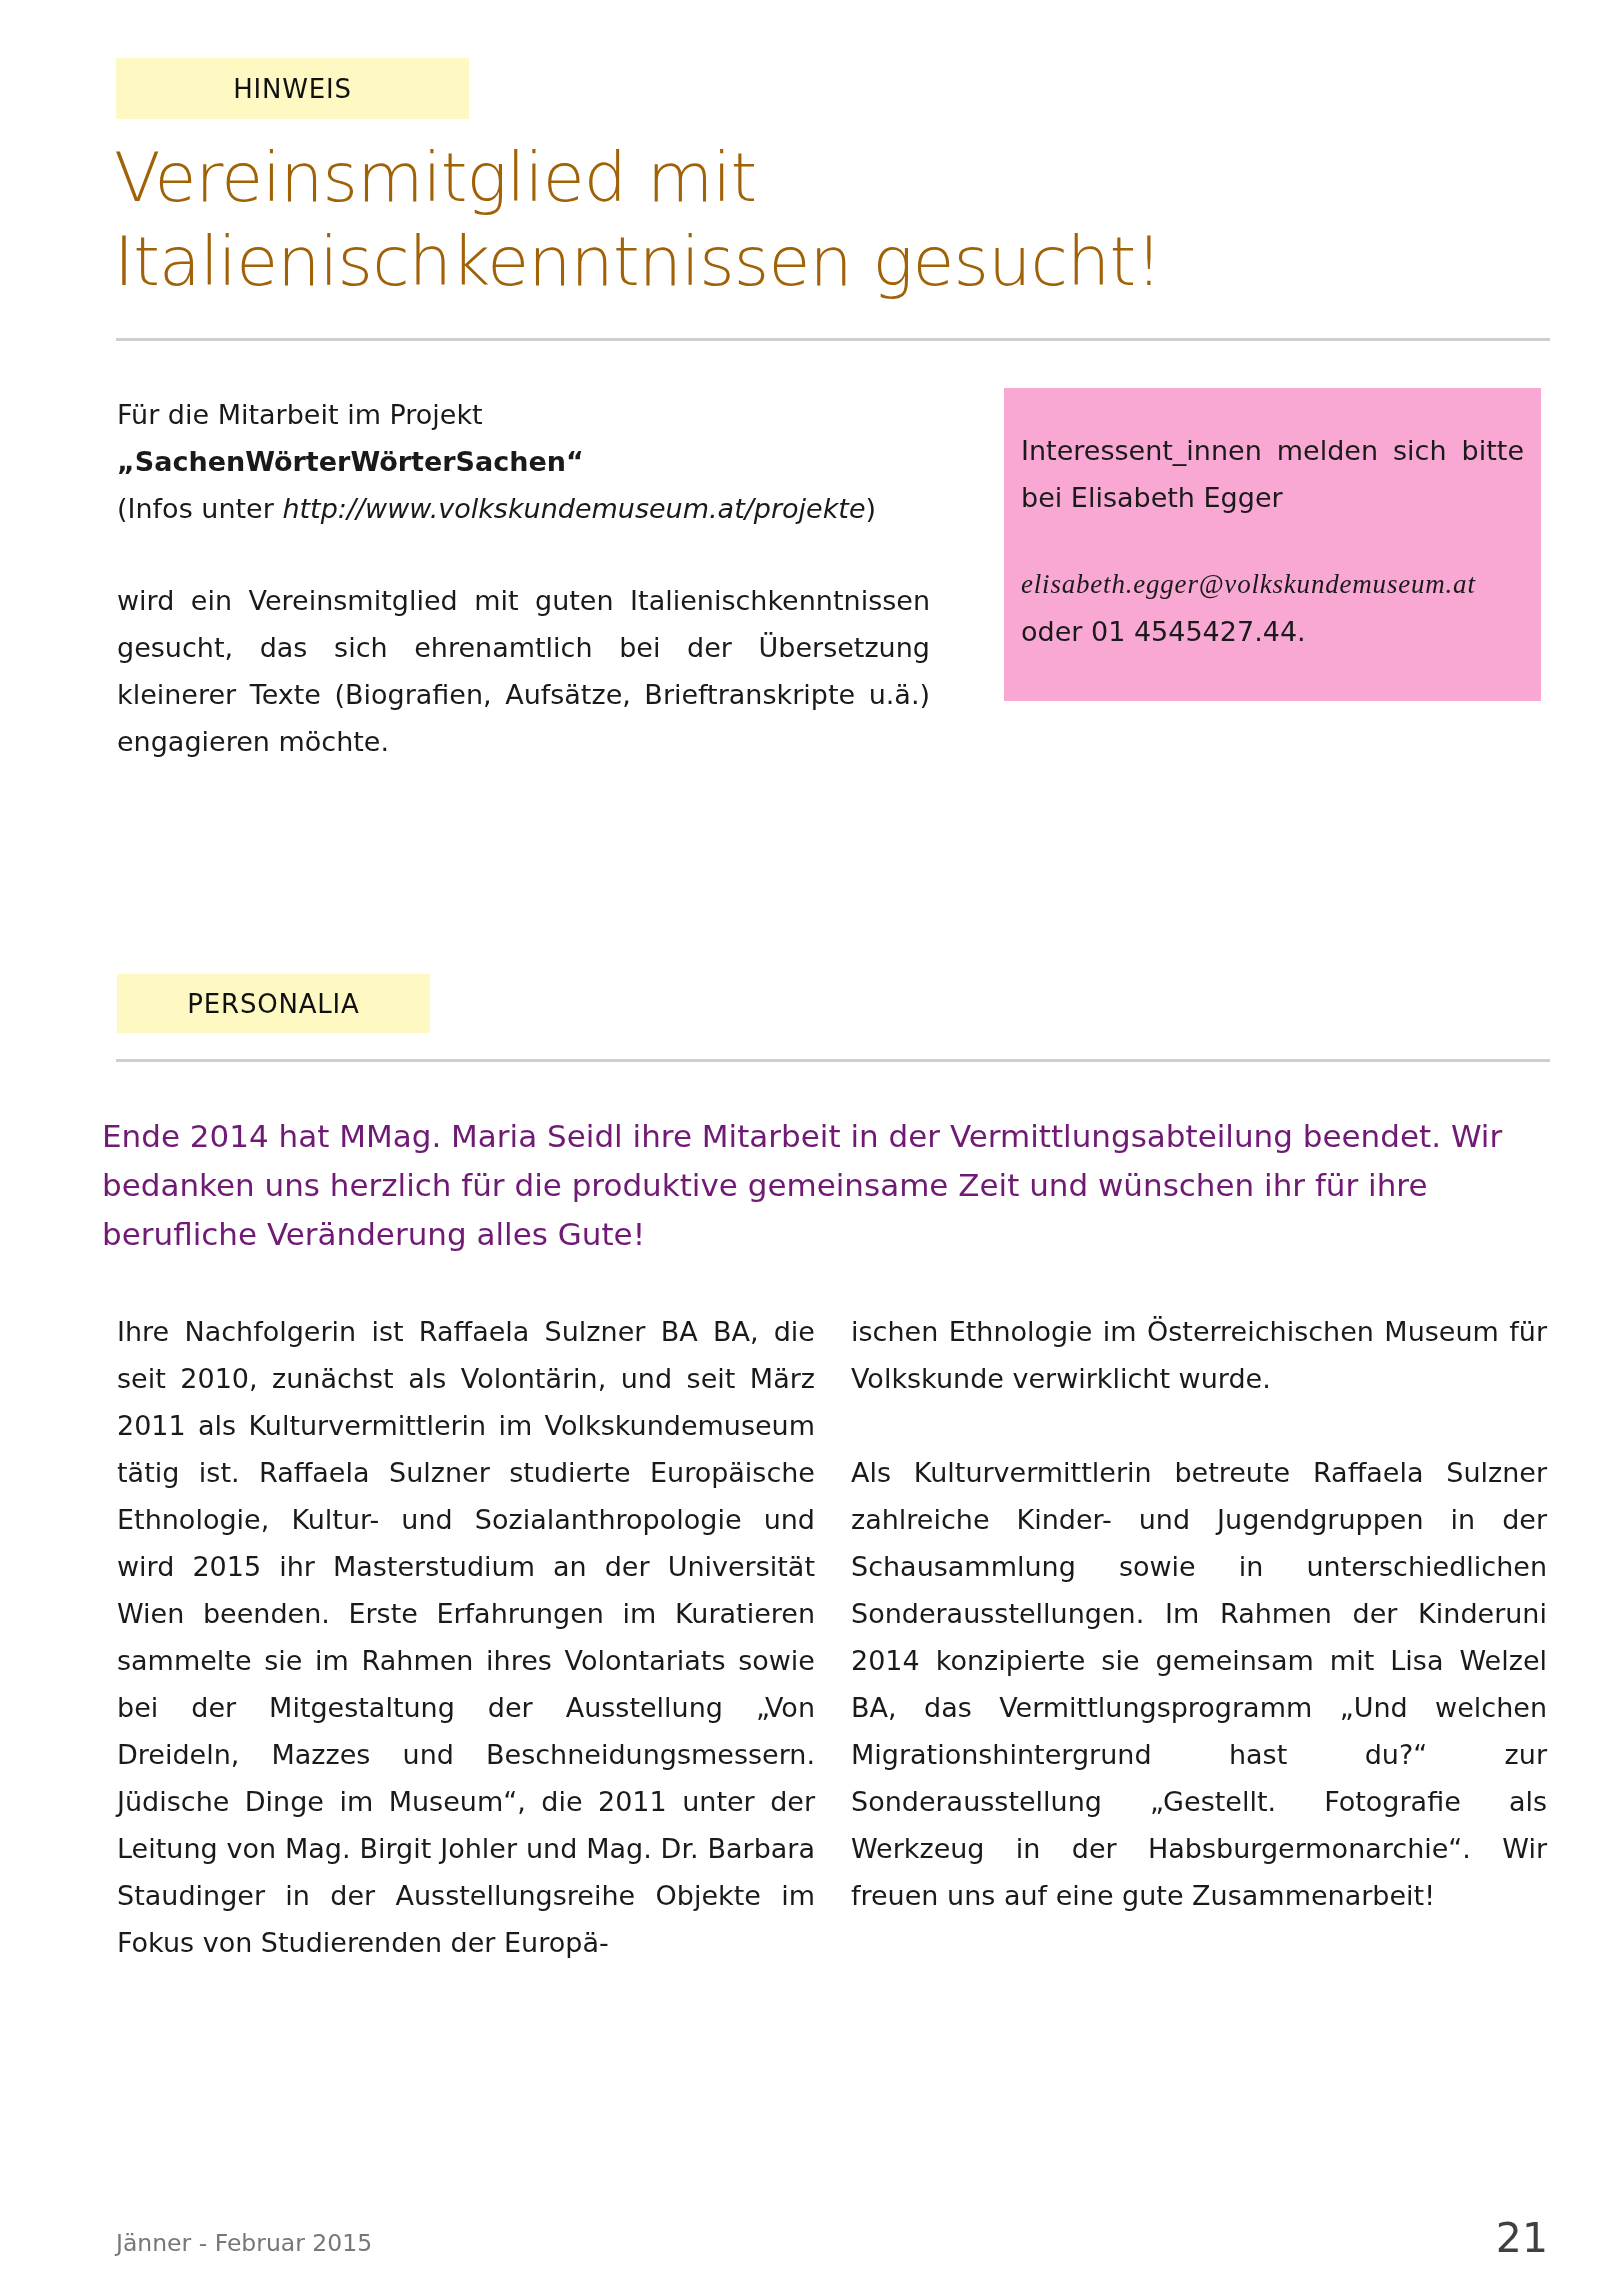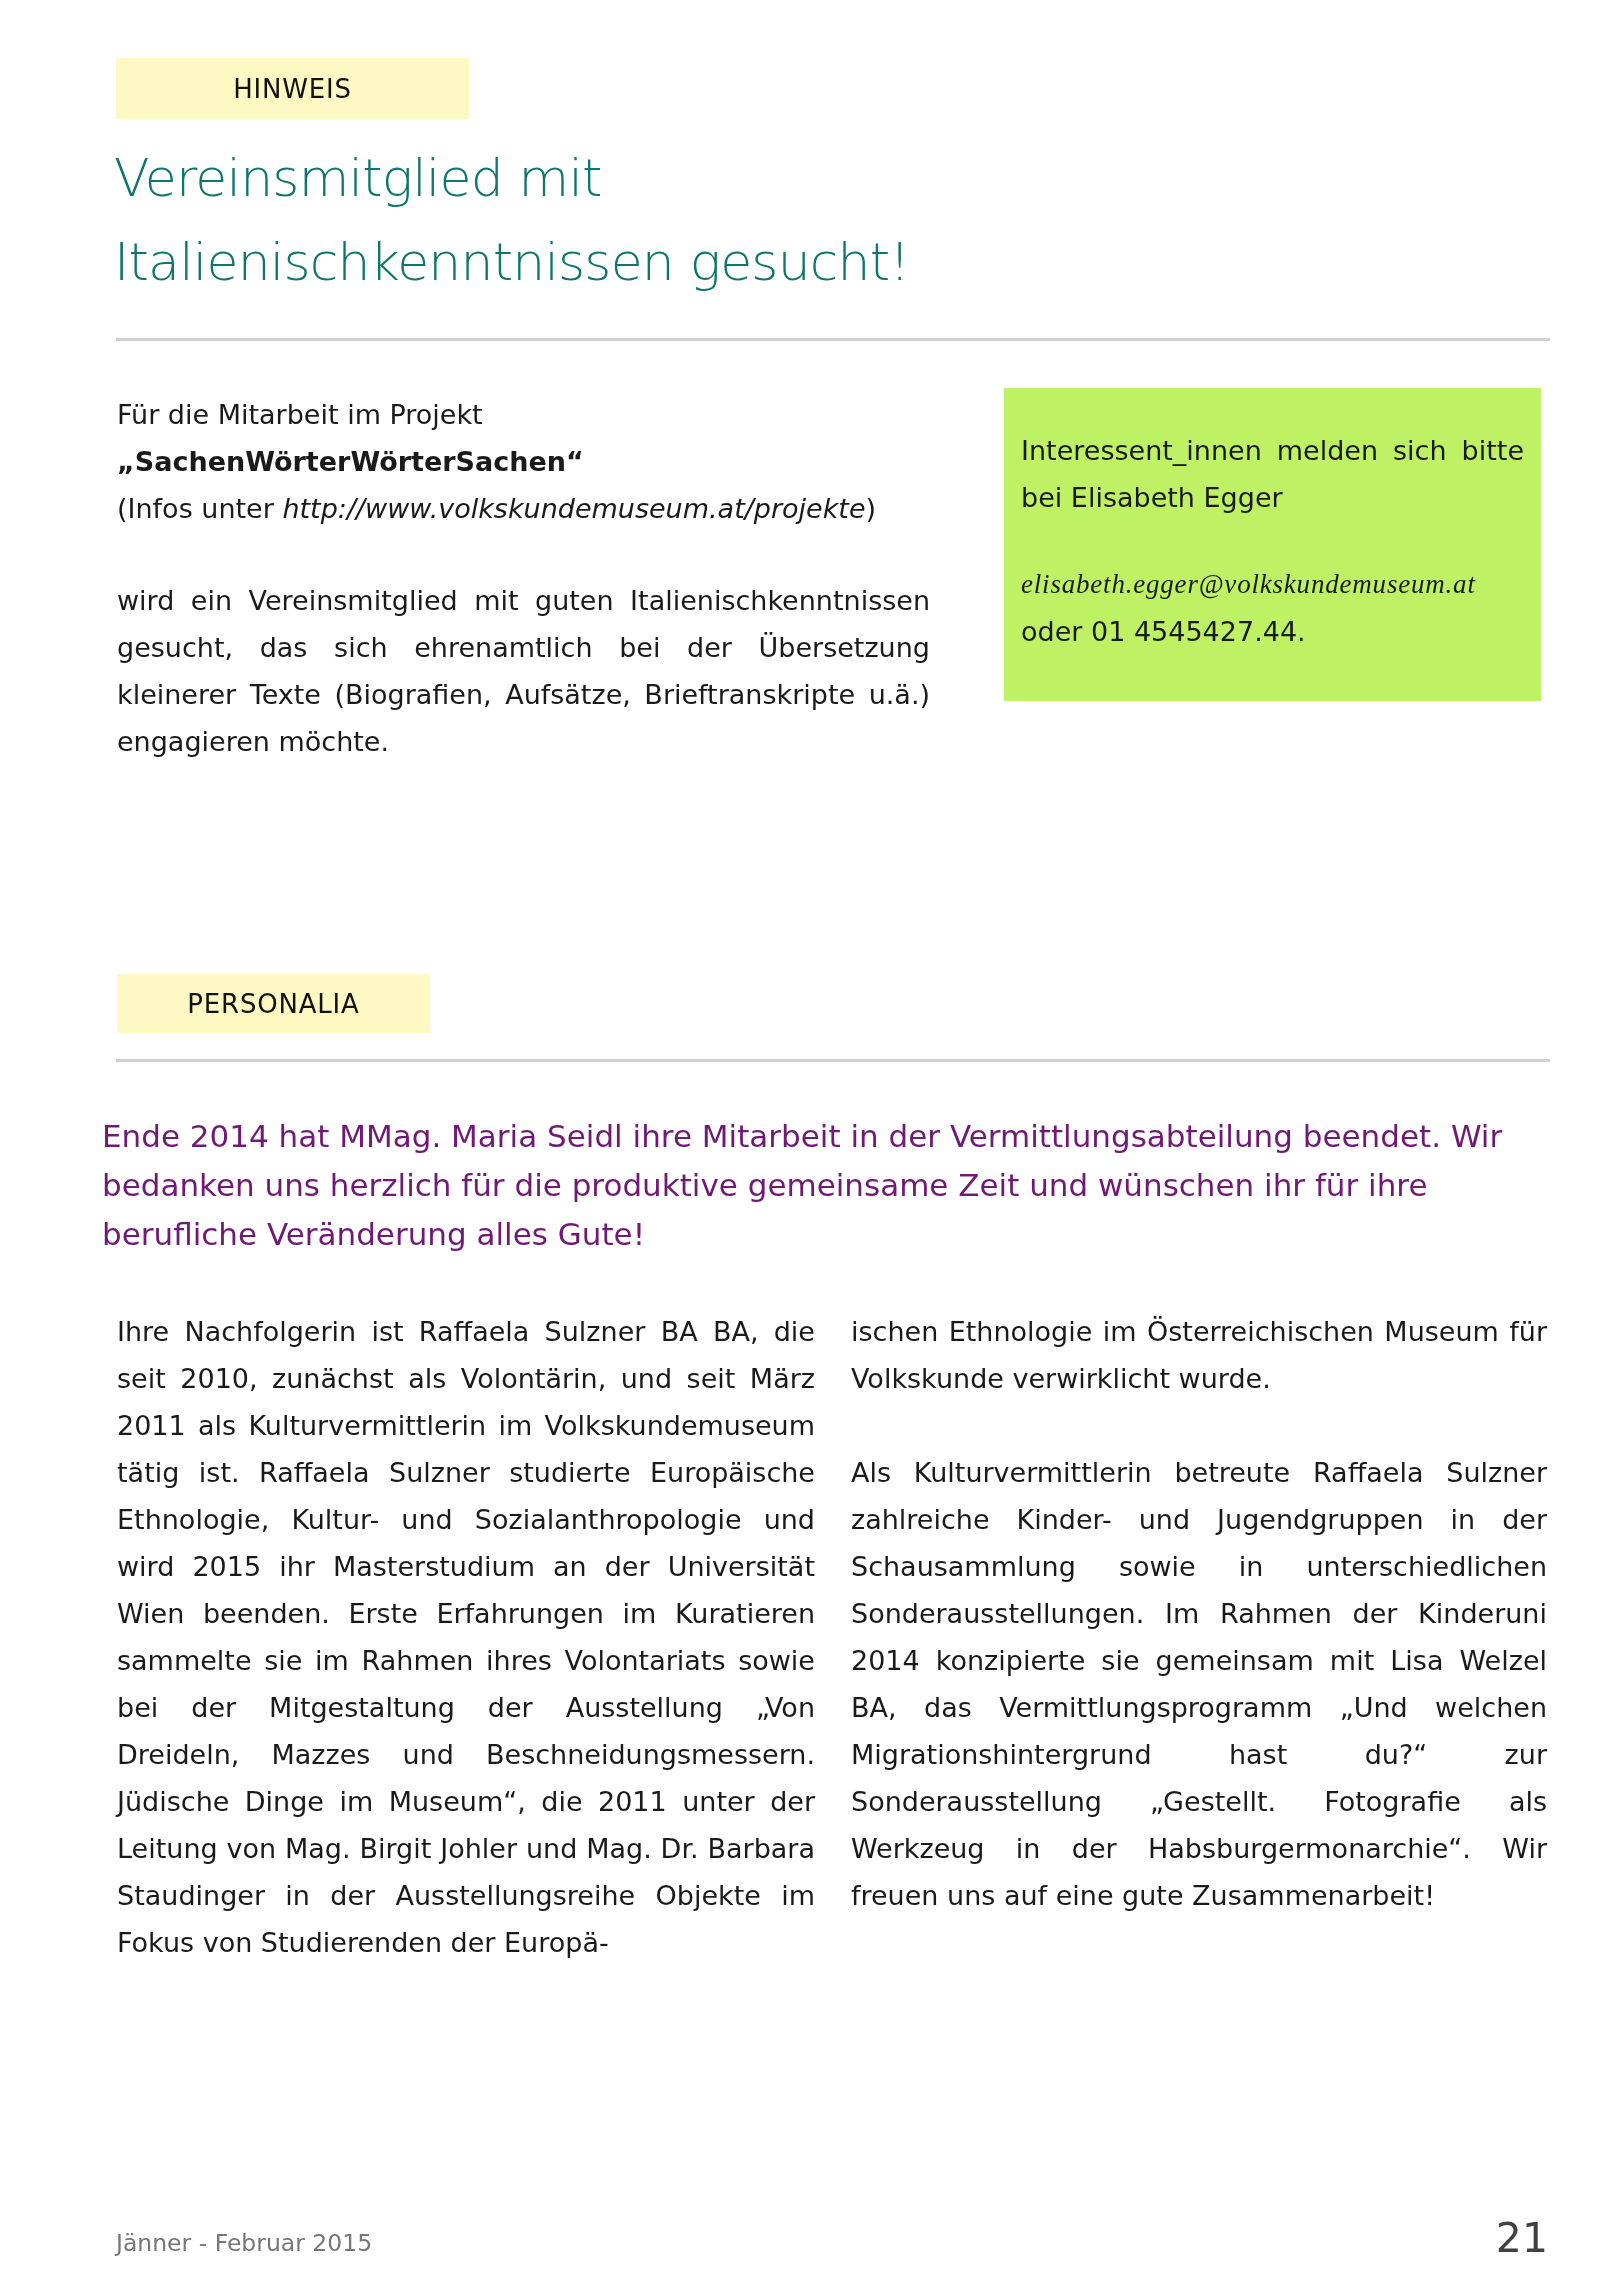--- a/index.html
+++ b/index.html
@@ -7,29 +7,29 @@
          font-family: "DejaVu Sans", "Liberation Sans", sans-serif; color: #111; }
   .label-box { position: absolute; background: #fef9c3; color: #111;
                font-size: 26px; letter-spacing: 0.8px; display: flex; align-items: center;
                justify-content: center; }
   #hinweis-box { left: 116px; top: 58px; width: 353px; height: 61px; }
   #personalia-box { left: 117px; top: 974px; width: 313px; height: 59px; }
   .rule { position: absolute; left: 116px; width: 1434px; height: 3.2px; background: #cfcfcf; }
   #rule1 { top: 338px; }
   #rule2 { top: 1059px; }
   #title { position: absolute; left: 114px; top: 136px; width: 1380px;
-           font-size: 52px; line-height: 84px; font-weight: 300; letter-spacing: -0.8px;
-           margin: 0; color: #0f766e; }
+           font-size: 68px; line-height: 84px; font-weight: 300; letter-spacing: -0.8px;
+           margin: 0; color: #a16207; }
   .body-text { font-size: 27px; line-height: 47px; color: #1a1a1a; }
   #notice-left { position: absolute; left: 117px; top: 391px; width: 813px; }
   #notice-left p { margin: 0; }
   #notice-left p + p { margin-top: 45px; }
   #notice-left .justify { text-align: justify; }
   #contact-box { position: absolute; left: 1004px; top: 388px; width: 537px; height: 313px;
-                 background: #bef264; box-sizing: border-box; padding: 39px 17px 0 17px; }
+                 background: #f9a8d4; box-sizing: border-box; padding: 39px 17px 0 17px; }
   #contact-box p { margin: 0; text-align: justify; }
   #contact-box p + p { margin-top: 39px; }
   .email { font-style: italic; letter-spacing: 0.8px; font-family: Liberation Serif, serif; }
   i, .italic { font-style: italic; }
   b, .bold { font-weight: bold; }
   #lead { position: absolute; left: 102px; top: 1112px; width: 1445px;
           font-size: 31px; line-height: 49px; color: #701a75; margin: 0; }
   .col { position: absolute; top: 1308px; width: 698px; text-align: justify; }
   .col p { margin: 0; }
   .col p + p { margin-top: 47px; }

